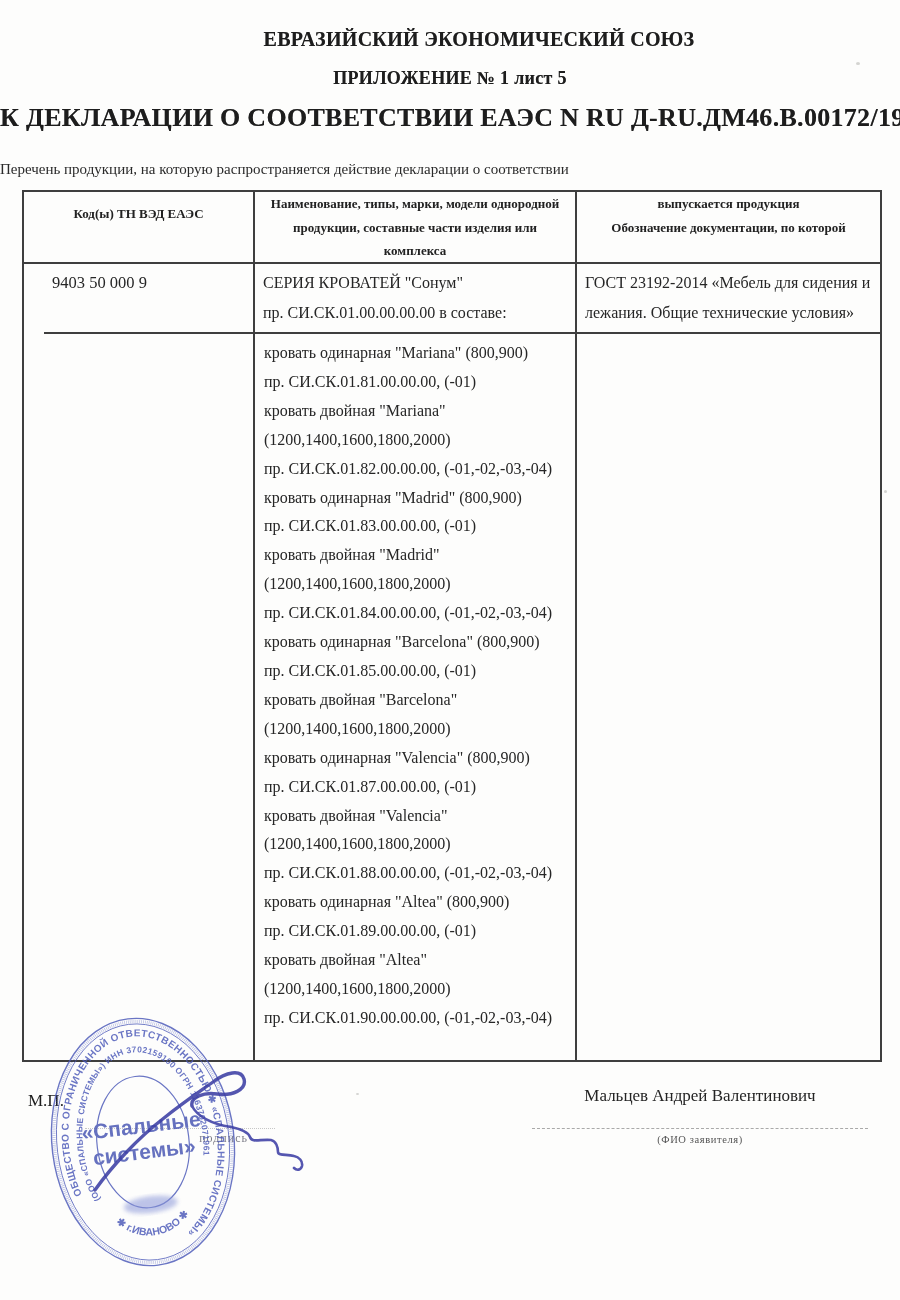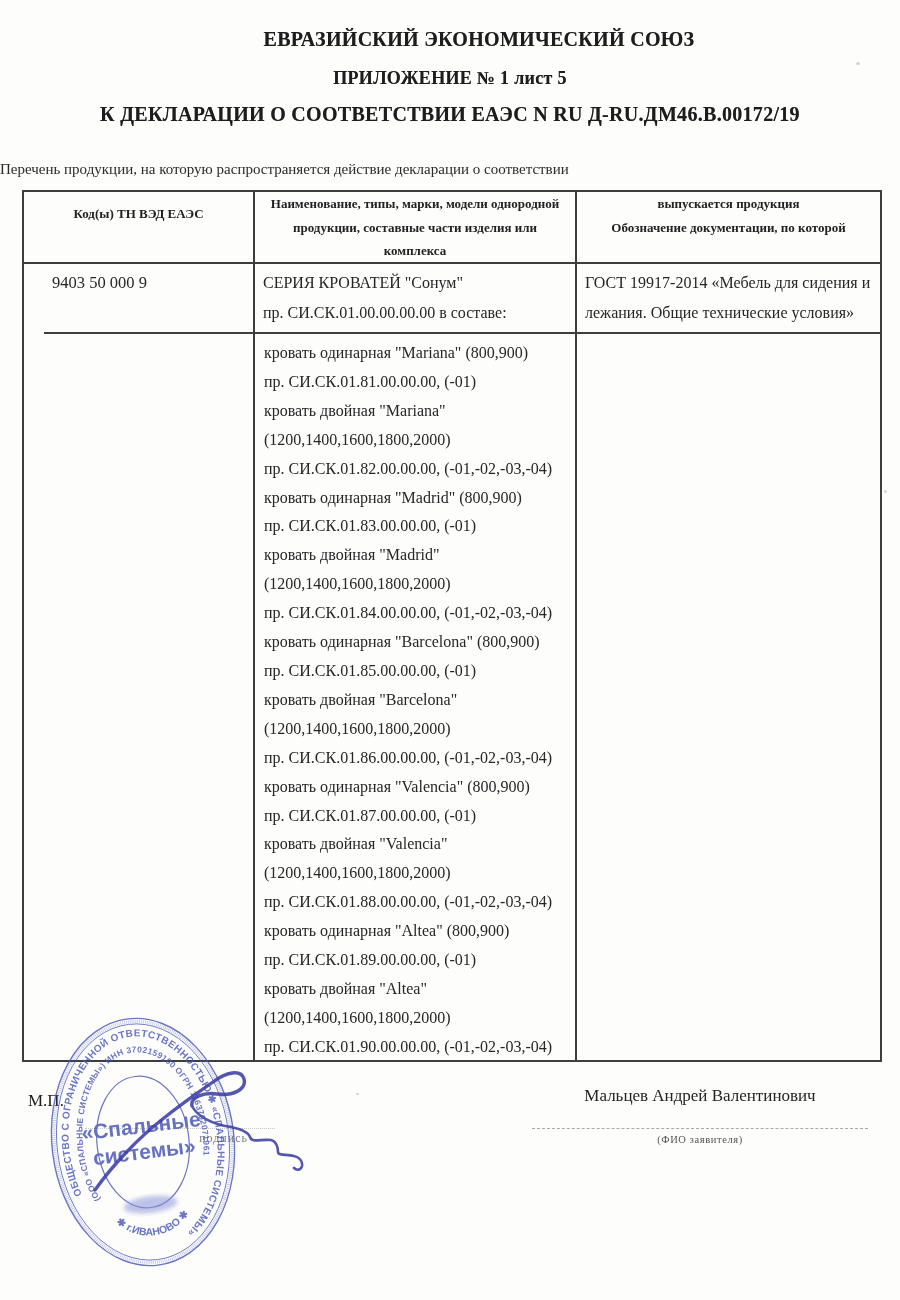--- a/index.html
+++ b/index.html
@@ -6,21 +6,21 @@
   .page {
     position:relative; width:900px; height:1300px; margin:0 auto;
     background:#fdfdfc; overflow:hidden;
     font-family:"Liberation Serif", serif; color:#262626;
   }
   .doc-title { position:absolute; left:0; width:900px; text-align:center;
     font-weight:bold; color:#1d1d1d; letter-spacing:.3px;
     text-shadow:0 0 .5px rgba(20,20,20,.55); white-space:nowrap; }
   .t1 { top:28px;  font-size:20px;padding-left:29px; }
   .t2 { top:68px;  font-size:18px; }
-  .t3 { top:103px; font-size:20px; }
+  .t3 { top:103px; font-size:26px; }
   .table-caption { position:absolute; left:0; top:161px; width:900px; text-align:left;
     font-size:15px; color:#2a2a2a; }
 
   .products-table { position:absolute; left:22px; top:190px;
     display:grid; grid-template-columns:231px 322px 303px; grid-template-rows:72px 70px 726px;
     border:2px solid #3e3e3e; background:transparent; }
   .cell { border-right:2px solid #3e3e3e; border-bottom:2px solid #3e3e3e;
     box-sizing:border-box; overflow:visible; }
   .cell.no-r { border-right:none; }
   .cell.no-b { border-bottom:none; }
@@ -74,41 +74,40 @@
         <div class="cell-line">выпускается продукция</div>
         <div class="cell-line">Обозначение документации, по которой</div>
       </div>
 
     <div class="cell code-cell">9403 50 000 9</div>
     <div class="cell body-cell">
         <div class="cell-line">СЕРИЯ КРОВАТЕЙ "Сонум"</div>
         <div class="cell-line">пр. СИ.СК.01.00.00.00.00 в составе:</div>
       </div>
     <div class="cell body-cell no-r">
-        <div class="cell-line">ГОСТ 19917-2014 «Мебель для сидения и</div>
+        <div class="cell-line">ГОСТ 23192-2014 «Мебель для сидения и</div>
         <div class="cell-line">лежания. Общие технические условия»</div>
       </div>
 
     <div class="cell no-b"></div>
     <div class="cell list-cell no-b">
         <div class="cell-line">кровать одинарная "Mariana" (800,900)</div>
         <div class="cell-line">пр. СИ.СК.01.81.00.00.00, (-01)</div>
         <div class="cell-line">кровать двойная "Mariana"</div>
         <div class="cell-line">(1200,1400,1600,1800,2000)</div>
         <div class="cell-line">пр. СИ.СК.01.82.00.00.00, (-01,-02,-03,-04)</div>
         <div class="cell-line">кровать одинарная "Madrid" (800,900)</div>
         <div class="cell-line">пр. СИ.СК.01.83.00.00.00, (-01)</div>
         <div class="cell-line">кровать двойная "Madrid"</div>
         <div class="cell-line">(1200,1400,1600,1800,2000)</div>
         <div class="cell-line">пр. СИ.СК.01.84.00.00.00, (-01,-02,-03,-04)</div>
         <div class="cell-line">кровать одинарная "Barcelona" (800,900)</div>
         <div class="cell-line">пр. СИ.СК.01.85.00.00.00, (-01)</div>
         <div class="cell-line">кровать двойная "Barcelona"</div>
         <div class="cell-line">(1200,1400,1600,1800,2000)</div>
-        <div class="cell-line">пр. СИ.СК.01.86.00.00.00, (-01,-02,-03,-04)</div>
         <div class="cell-line">кровать одинарная "Valencia" (800,900)</div>
         <div class="cell-line">пр. СИ.СК.01.87.00.00.00, (-01)</div>
         <div class="cell-line">кровать двойная "Valencia"</div>
         <div class="cell-line">(1200,1400,1600,1800,2000)</div>
         <div class="cell-line">пр. СИ.СК.01.88.00.00.00, (-01,-02,-03,-04)</div>
         <div class="cell-line">кровать одинарная "Altea" (800,900)</div>
         <div class="cell-line">пр. СИ.СК.01.89.00.00.00, (-01)</div>
         <div class="cell-line">кровать двойная "Altea"</div>
         <div class="cell-line">(1200,1400,1600,1800,2000)</div>
         <div class="cell-line">пр. СИ.СК.01.90.00.00.00, (-01,-02,-03,-04)</div>

